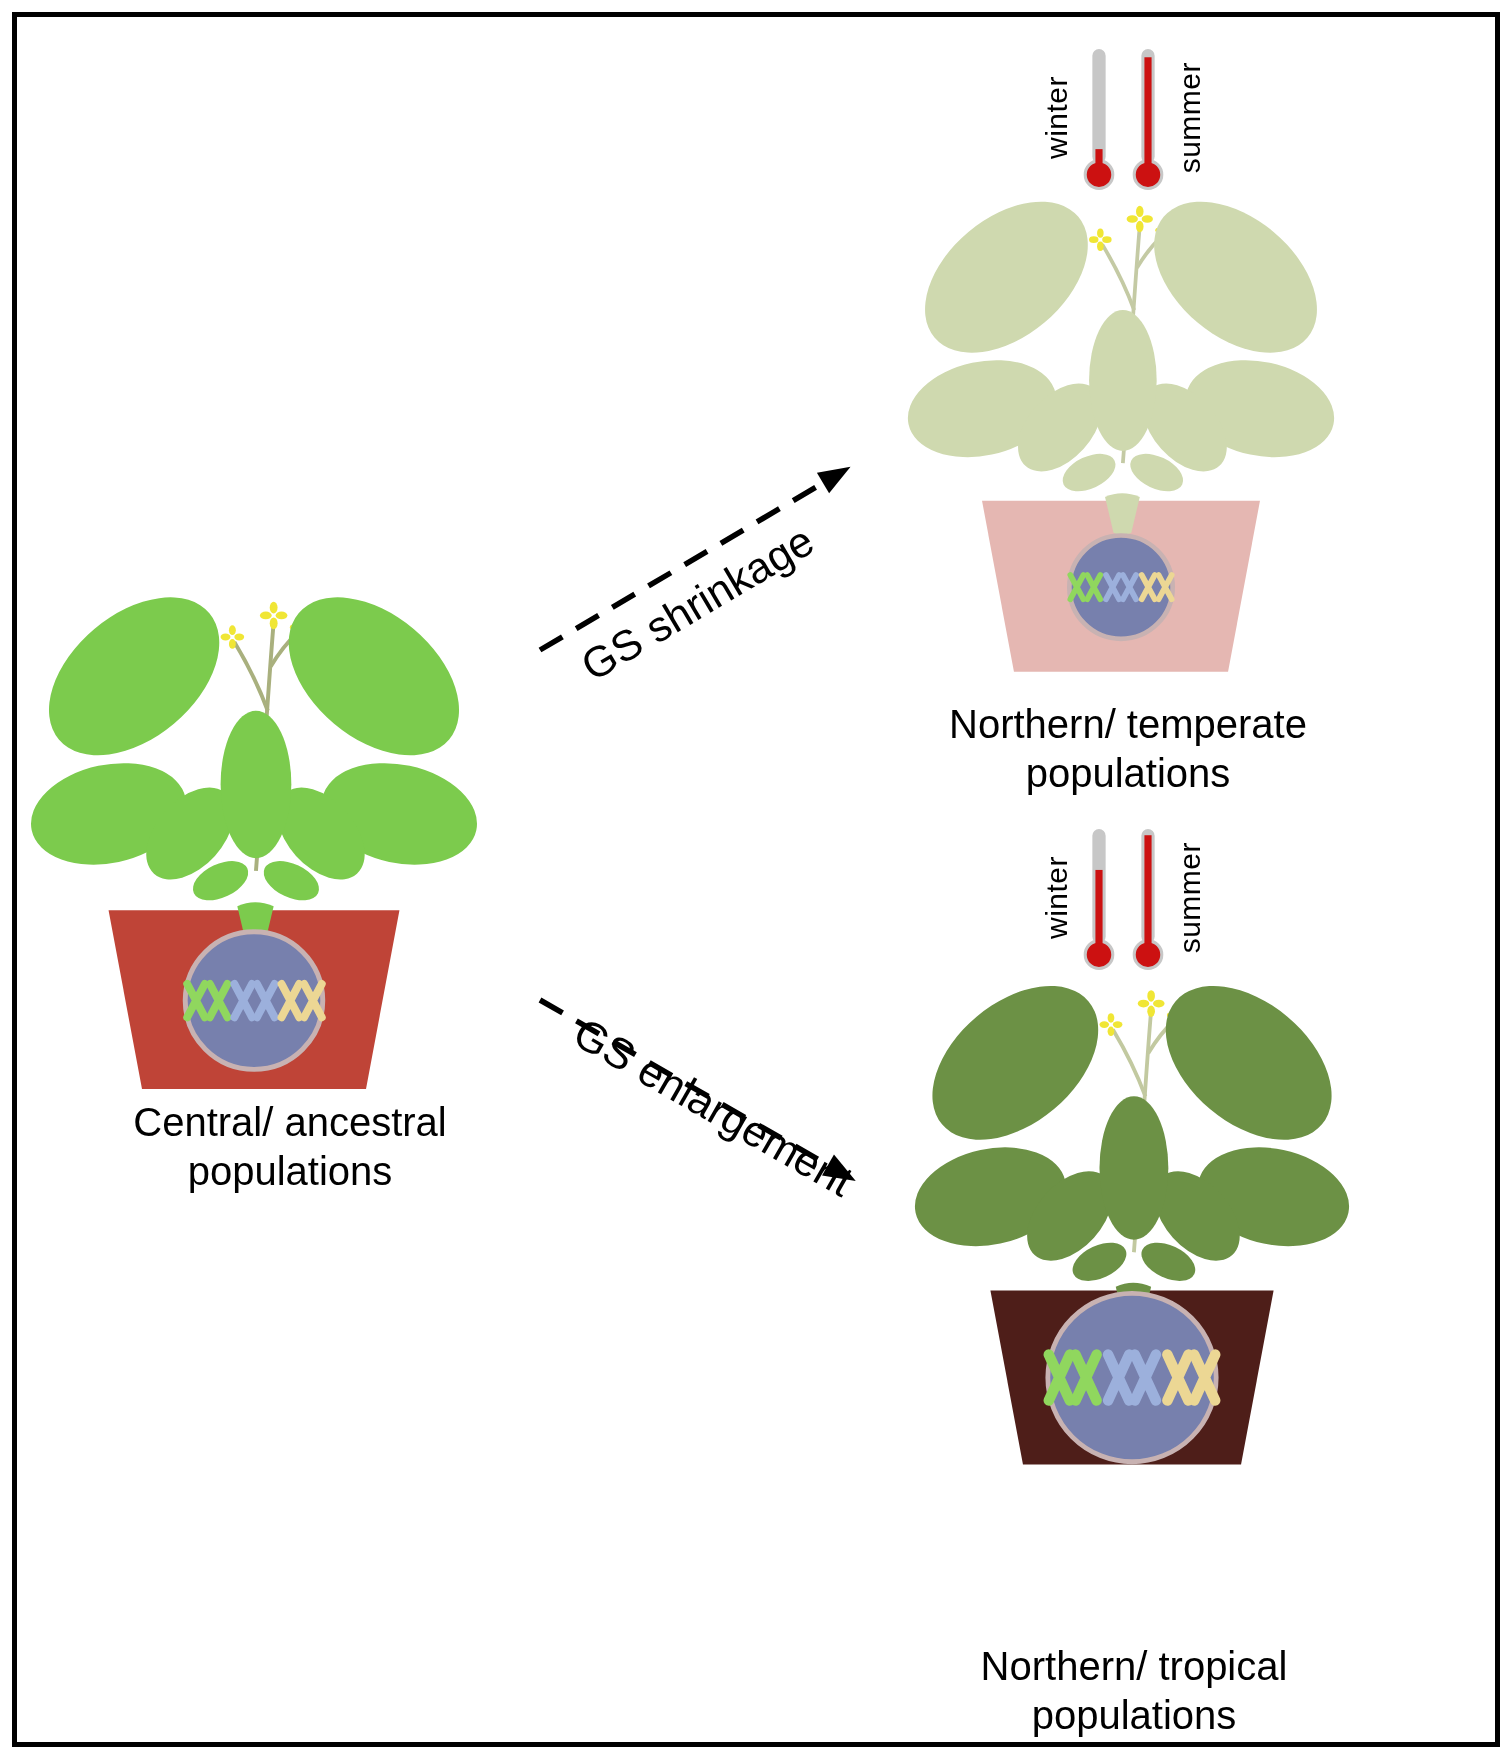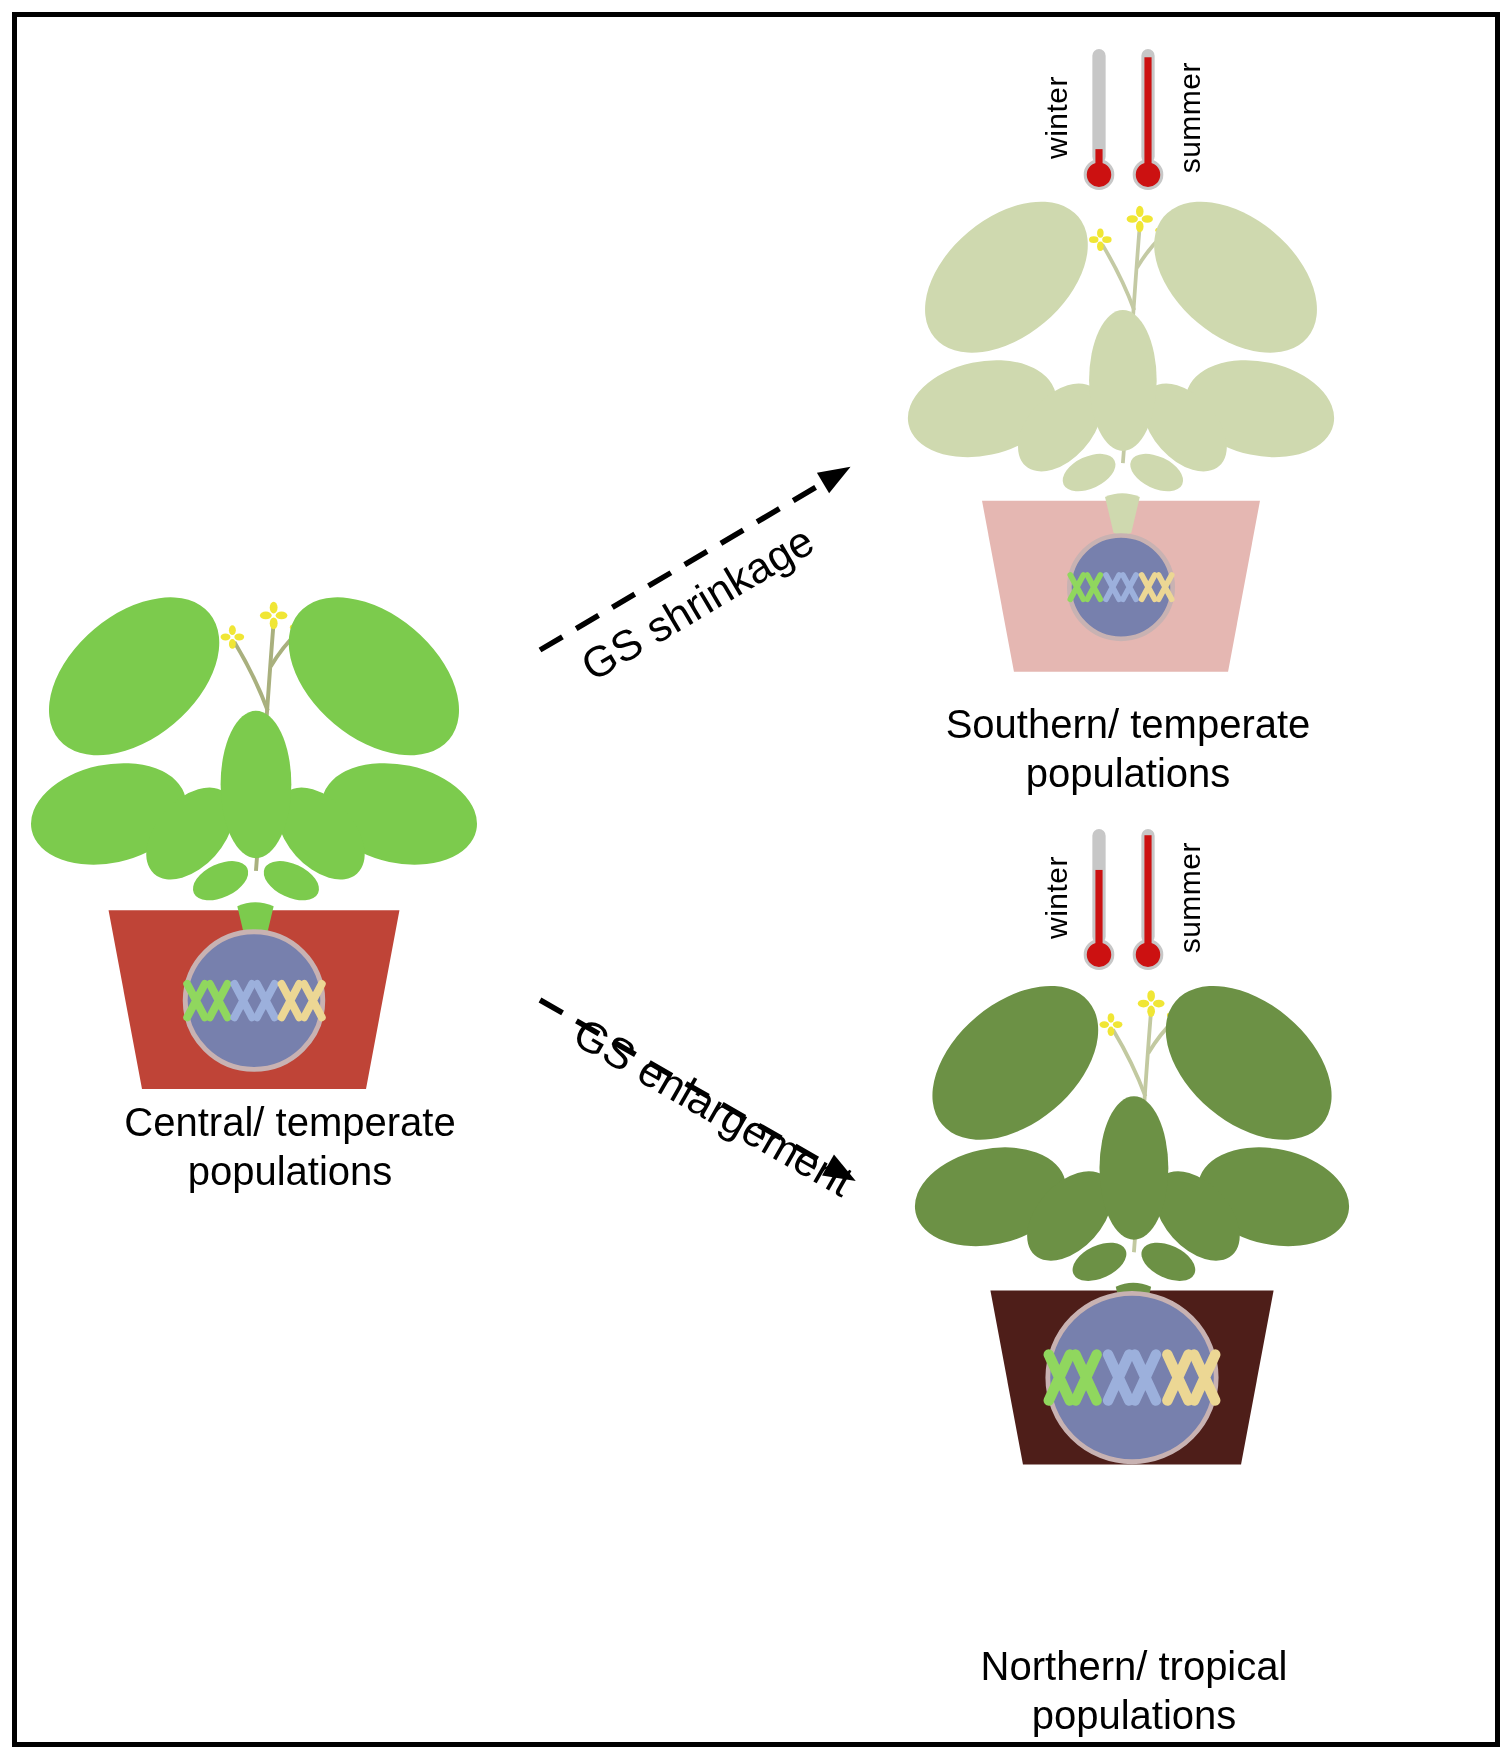--- a/index.html
+++ b/index.html
@@ -72,21 +72,21 @@
           <path d="M233 503 L251 537 M251 503 L233 537"></path>
         </g>
         <g fill="none" stroke-width="8" stroke-linecap="round" stroke="#ecd794">
           <path d="M258 503 L276 537 M276 503 L258 537"></path>
           <path d="M281 503 L299 537 M299 503 L281 537"></path>
         </g>
       </g>
     </svg>
   </div>
   <div class="pop-label" style="left:30px;top:1098px;width:520px;">
-    <div>Central/ temperate</div>
+    <div>Central/ ancestral</div>
     <div>populations</div>
   </div>
 
   <svg class="arrow-svg" style="left:528px;top:438px;" width="350" height="250" viewBox="0 0 350 250">
     <line x1="12" y1="212" x2="295" y2="45" stroke-width="5.5" stroke-dasharray="26 16" stroke="#000000"></line>
     <polygon points="0,-12 32,0 0,12" transform="translate(295,45) rotate(-30.6)" fill="#000000"></polygon>
     <text class="arrow-label" x="177" y="178" text-anchor="middle" transform="rotate(-30.6 177 178)">GS shrinkage</text>
   </svg>
 
   <svg class="arrow-svg" style="left:528px;top:962px;" width="360" height="260" viewBox="0 0 360 260">
@@ -161,21 +161,21 @@
           <path d="M232 507 L246 533 M246 507 L232 533"></path>
         </g>
         <g fill="none" stroke-width="6" stroke-linecap="round" stroke="#ecd794">
           <path d="M252 507 L266 533 M266 507 L252 533"></path>
           <path d="M270 507 L284 533 M284 507 L270 533"></path>
         </g>
       </g>
     </svg>
   </div>
   <div class="pop-label" style="left:872px;top:700px;width:512px;">
-    <div>Southern/ temperate</div>
+    <div>Northern/ temperate</div>
     <div>populations</div>
   </div>
 
   <div class="thermo-group" style="left:1042px;top:822px;">
     <span class="vlabel">winter</span>
     <svg width="44" height="148" viewBox="0 0 43 145">
       <rect x="15" y="5" width="13" height="112" rx="6.5" fill="#c7c7c7"></rect>
       <circle cx="21.5" cy="128" r="13.5" stroke-width="3" fill="#cc1111" stroke="#c7c7c7"></circle>
       <rect x="18" width="7" y="45" height="72" fill="#cc1111"></rect>
     </svg>

